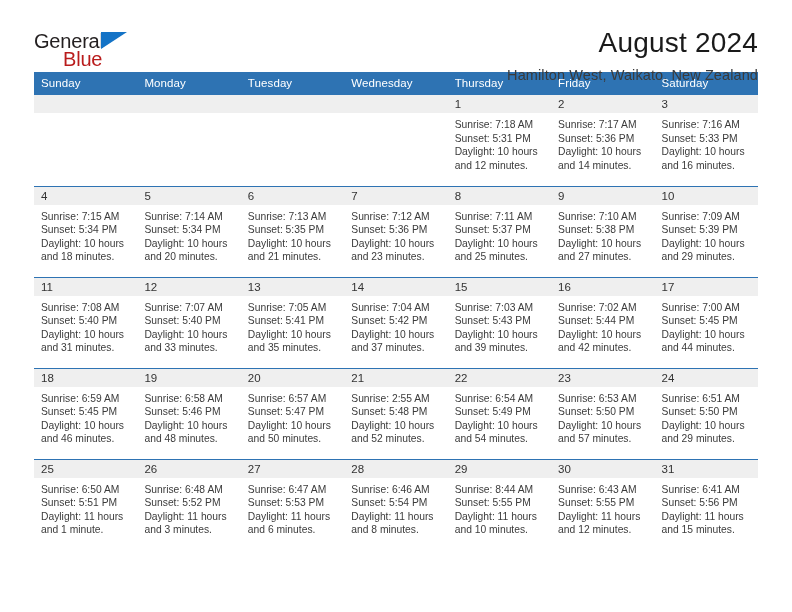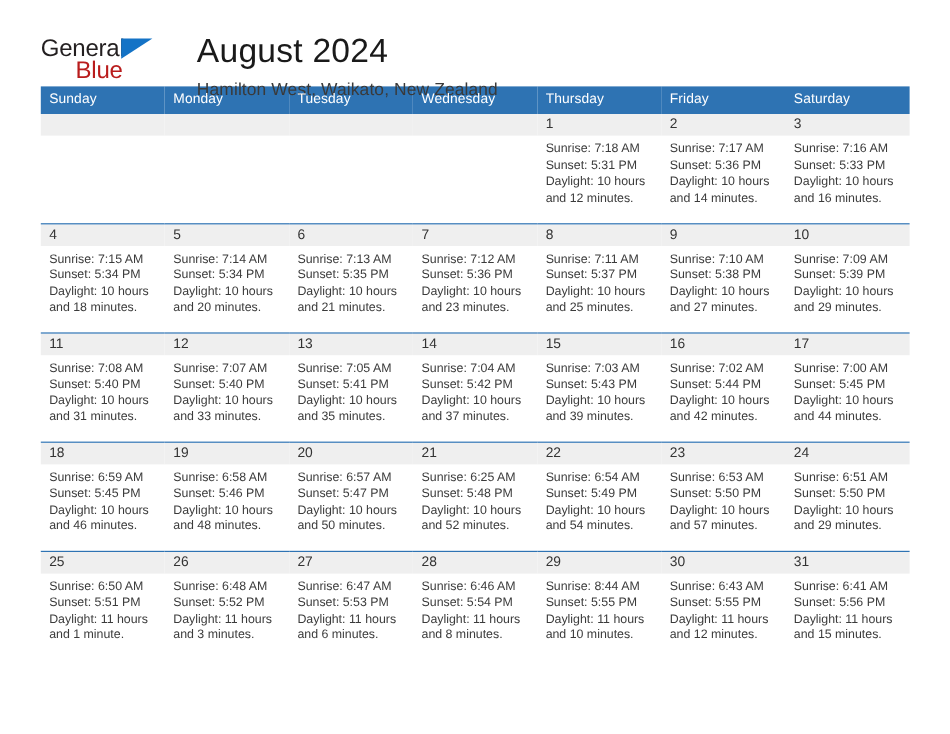--- a/index.html
+++ b/index.html
@@ -58,20 +58,21 @@
   }
   .brand-blue {
     position: absolute;
     left: 29px;
     top: 20px;
     font-size: 20px;
     color: #b91c1c;
     letter-spacing: -0.2px;
   }
   .title-block {
+    text-align: right;
     flex: 1 1 auto;
     padding-top: 0;
   }
   .cal-title {
     font-size: 28px;
     font-weight: normal;
     color: #1a1a1a;
     line-height: 1.05;
     letter-spacing: 0.2px;
   }
@@ -384,21 +385,21 @@
             <div class="dayinfo">
               <div>Sunrise: 6:57 AM</div>
               <div>Sunset: 5:47 PM</div>
               <div>Daylight: 10 hours</div>
               <div>and 50 minutes.</div>
             </div>
           </td>
           <td>
             <div class="daynum">21</div>
             <div class="dayinfo">
-              <div>Sunrise: 6:25 AM</div>
+              <div>Sunrise: 2:55 AM</div>
               <div>Sunset: 5:48 PM</div>
               <div>Daylight: 10 hours</div>
               <div>and 52 minutes.</div>
             </div>
           </td>
           <td>
             <div class="daynum">22</div>
             <div class="dayinfo">
               <div>Sunrise: 6:54 AM</div>
               <div>Sunset: 5:49 PM</div>

